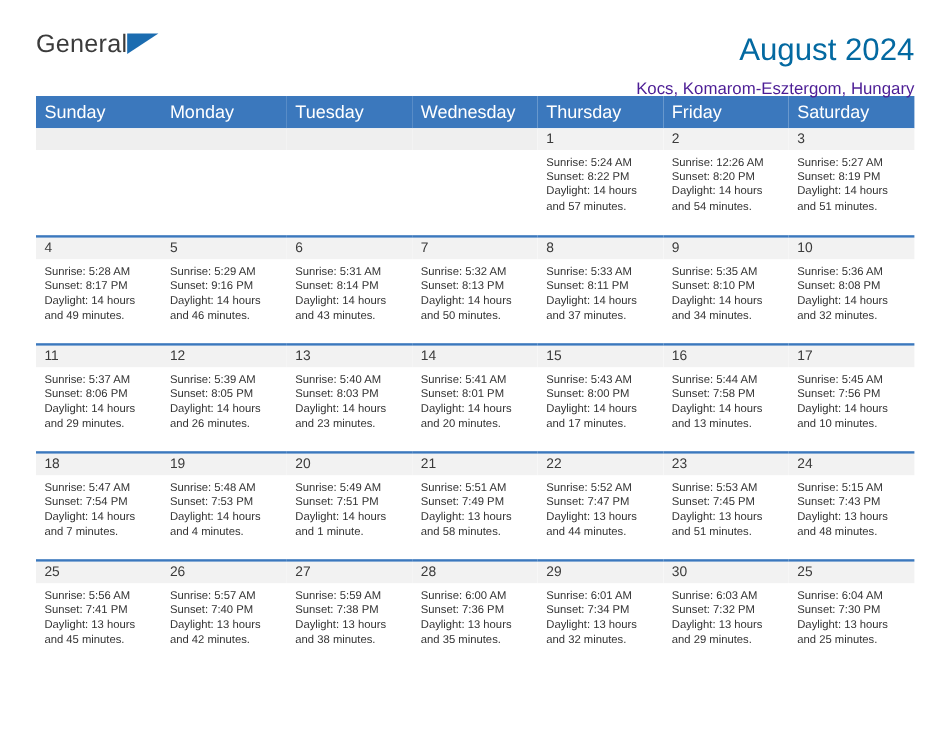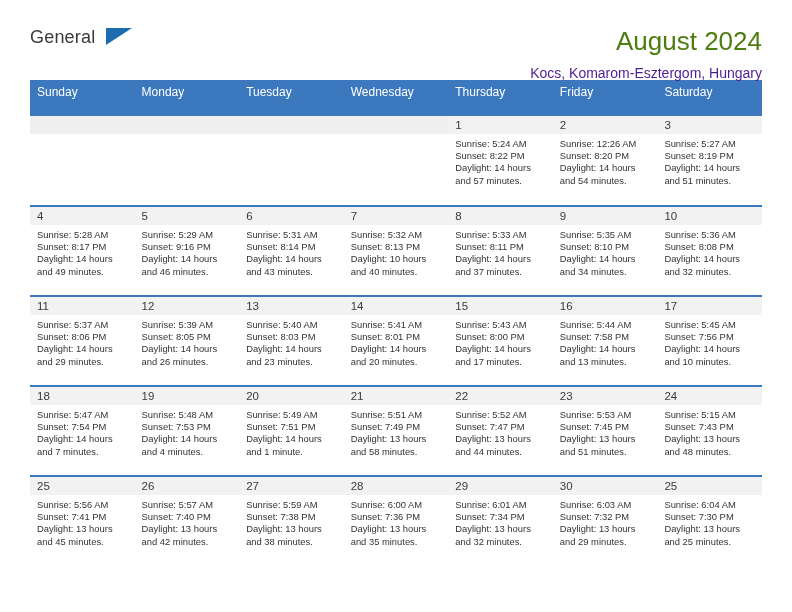--- a/index.html
+++ b/index.html
@@ -30,21 +30,21 @@
     padding-top: 26px;
     height: 72px;
     box-sizing: border-box;
   }
   .logo-wrap {
     position: relative;
     width: 120px;
     height: 50px;
   }
   .logo-general {
-    font-size: 18px;
+    font-size: 21px;
     color: #3b3b3b;
     letter-spacing: 0.2px;
     line-height: 22px;
     font-family: "Liberation Sans", sans-serif;
   }
   .logo-blue {
     font-size: 21px;
     color: #1f7fd0;
     line-height: 20px;
     margin-left: 22px;
@@ -58,21 +58,21 @@
     width: 0;
     height: 0;
     border-left: 26px solid #1b6cb0;
     border-bottom: 17px solid transparent;
   }
   .titles {
     text-align: right;
   }
   .cal-title {
     font-size: 26px;
-    color: #4d7c0f;
+    color: #0369a1;
     line-height: 30px;
     font-weight: normal;
     margin: 0;
   }
   .cal-sub {
     font-size: 14px;
     color: #4c1d95;
     line-height: 18px;
     margin: 8px 0 0 0;
     font-weight: normal;
@@ -81,24 +81,24 @@
   
   .cal {
     width: 732px;
     border-collapse: collapse;
     table-layout: fixed;
     margin-top: 8px;
   }
   .cal th {
     background: #3b78bd;
     color: #ffffff;
-    font-size: 12px;
+    font-size: 15px;
     font-weight: normal;
     text-align: left;
-    padding: 5px 0 17px 7px;
+    padding: 5px 0 5px 7px;
     height: 20px;
     box-sizing: border-box;
   }
   .cal td {
     vertical-align: top;
     padding: 0;
     border-top: 2px solid #3b78bd;
     height: 90px;
     box-sizing: border-box;
   }
@@ -246,21 +246,21 @@
                 <div class="dl">Daylight: 14 hours and 43 minutes.</div>
               </div>
             </div>
           </td>
           <td>
             <div class="daycell">
               <div class="dnum">7</div>
               <div class="info">
                 <div>Sunrise: 5:32 AM</div>
                 <div>Sunset: 8:13 PM</div>
-                <div class="dl">Daylight: 10 hours and 40 minutes.</div>
+                <div class="dl">Daylight: 14 hours and 50 minutes.</div>
               </div>
             </div>
           </td>
           <td>
             <div class="daycell">
               <div class="dnum">8</div>
               <div class="info">
                 <div>Sunrise: 5:33 AM</div>
                 <div>Sunset: 8:11 PM</div>
                 <div class="dl">Daylight: 14 hours and 37 minutes.</div>

